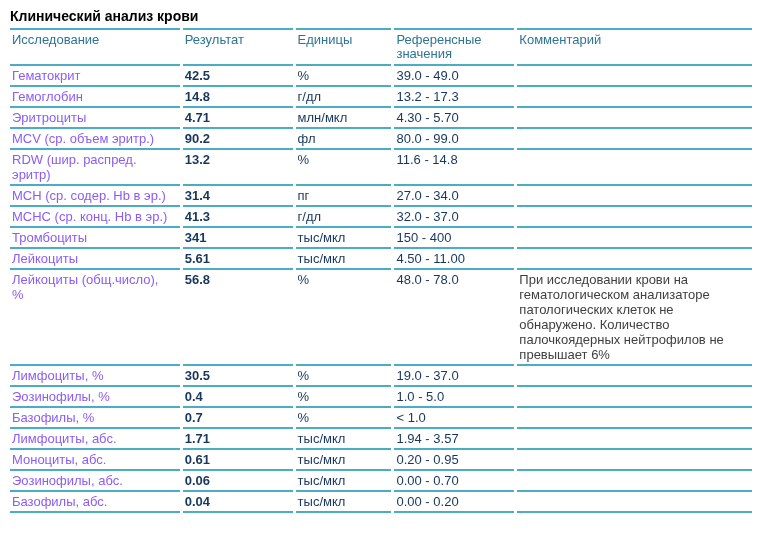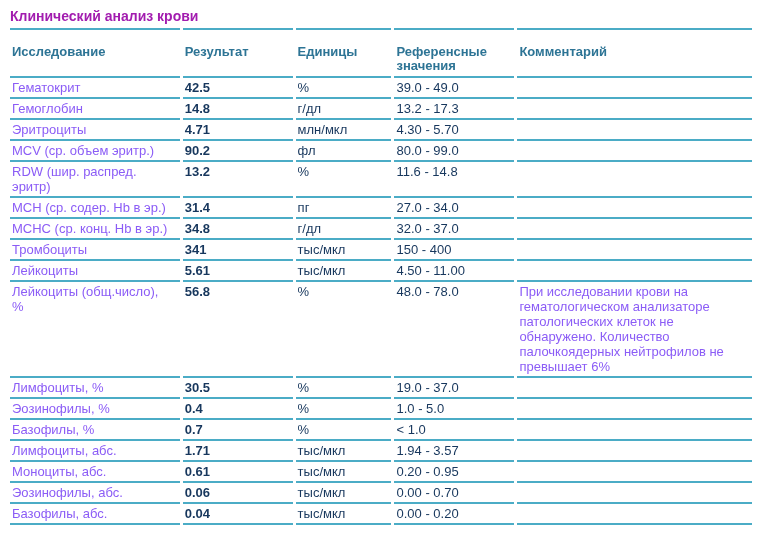--- a/index.html
+++ b/index.html
@@ -9,21 +9,21 @@
     font-family: "Liberation Sans", "DejaVu Sans", sans-serif;
   }
   .page {
     width: 755px;
     padding: 8px 0 0 10px;
     box-sizing: border-box;
   }
   .title {
     font-size: 14px;
     font-weight: bold;
-    color: #a21caf;
+    color: #000000;
     margin: 0 0 4px 0;
     letter-spacing: 0;
   }
   table.results {
     border-collapse: separate;
     border-spacing: 3px 0;
     table-layout: fixed;
     margin-left: -3px;
   }
   table.results th,
@@ -31,41 +31,41 @@
     vertical-align: top;
     text-align: left;
     font-size: 13px;
     line-height: 15px;
     padding: 2px 6px 2px 2px;
     border-bottom: 2px solid #4BACC6;
     overflow: hidden;
   }
   table.results th {
     color: #2D7495;
-    font-weight: bold;
+    font-weight: normal;
     border-top: 2px solid #4BACC6;
     line-height: 14px;
-    padding-top: 15px;
+    padding-top: 3px;
     padding-bottom: 3px;
     white-space: pre-line;
   }
   td.c-name {
     color: #8b5cf6;
     white-space: pre-line;
   }
   td.c-result {
     color: #17375D;
     font-weight: bold;
   }
   td.c-units,
   td.c-ref {
     color: #17375D;
   }
   td.c-comment {
-    color: #8b5cf6;
+    color: #404040;
     font-size: 12.5px;
     line-height: 13.5px;
     white-space: pre-line;
   }
 </style>
 </head>
 <body>
 
 <div class="page">
   <h1 class="title">Клинический анализ крови</h1>
@@ -127,21 +127,21 @@
         </tr>
         <tr>
           <td class="c-name">MCH (ср. содер. Hb в эр.)</td>
           <td class="c-result">31.4</td>
           <td class="c-units">пг</td>
           <td class="c-ref">27.0 - 34.0</td>
           <td class="c-comment"></td>
         </tr>
         <tr>
           <td class="c-name">MCHC (ср. конц. Hb в эр.)</td>
-          <td class="c-result">34.8</td>
+          <td class="c-result">41.3</td>
           <td class="c-units">г/дл</td>
           <td class="c-ref">32.0 - 37.0</td>
           <td class="c-comment"></td>
         </tr>
         <tr>
           <td class="c-name">Тромбоциты</td>
           <td class="c-result">341</td>
           <td class="c-units">тыс/мкл</td>
           <td class="c-ref">150 - 400</td>
           <td class="c-comment"></td>

